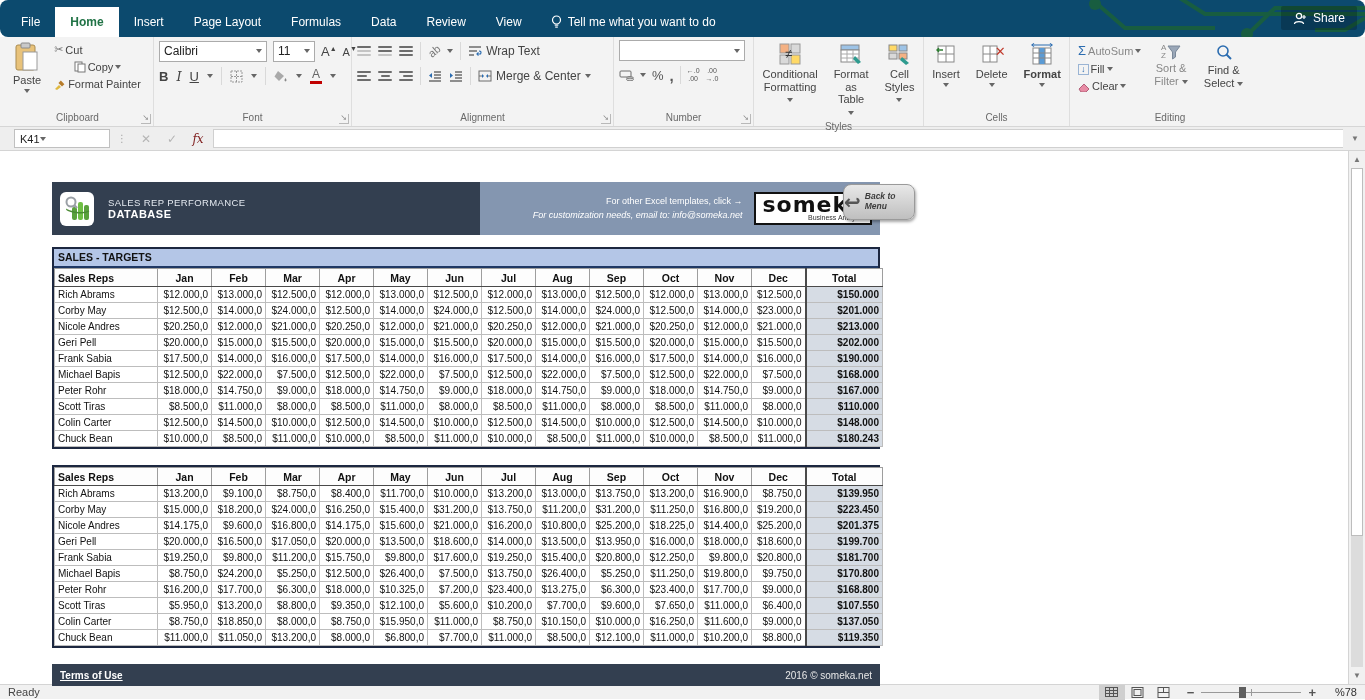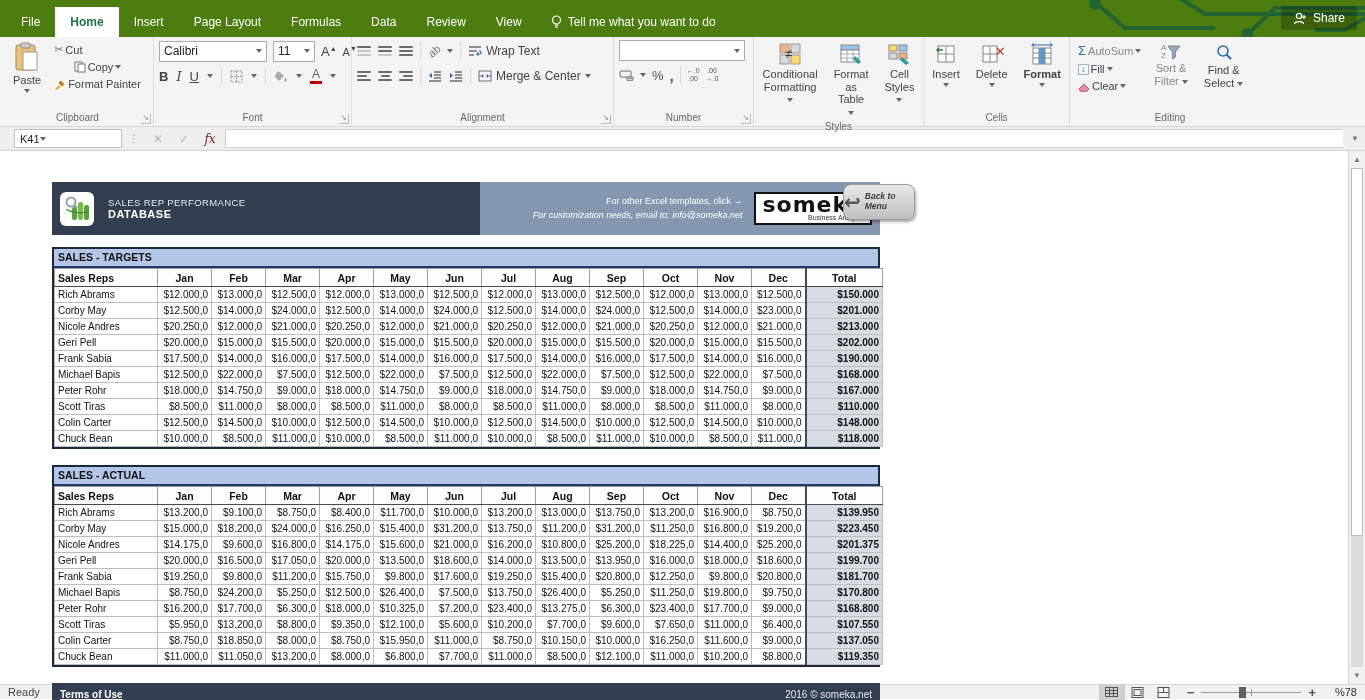--- a/index.html
+++ b/index.html
@@ -1,20 +1,20 @@
 <!DOCTYPE html>
 <html><head>
 <meta charset="utf-8">
 <style>
   * { margin:0; padding:0; box-sizing:border-box; }
   html,body { width:1365px; height:700px; overflow:hidden;
     font-family:"Liberation Sans","DejaVu Sans",sans-serif; background:#fff; }
 
   
-  .titlebar { position:relative; height:37px; background:#4d7c0f; display:flex; align-items:flex-end; overflow:hidden; }
+  .titlebar { position:relative; height:37px; background:#0c4a6e; display:flex; align-items:flex-end; overflow:hidden;border-radius:8px; }
   .deco { position:absolute; right:0; top:0; height:37px; pointer-events:none; opacity:.85; }
   .tabs { display:flex; align-items:flex-end; height:100%; padding-left:6px; position:relative; z-index:2; }
   .tab { color:#fff; font-size:12px; padding:0 15px; height:30px; display:flex; align-items:center; cursor:default; }
   .tab.active { background:#fff; color:#217346; font-weight:bold; }
   .tellme { display:flex; align-items:center; gap:6px; color:#fff; font-size:12px; padding:0 14px; height:30px; position:relative; z-index:2;}
   .share-btn { position:absolute; right:8px; top:6px; z-index:3; background:rgba(0,0,0,0.22); color:#fff; font-size:12px;
     display:flex; align-items:center; gap:6px; padding:5px 12px; border-radius:2px; }
 
   
   .ribbon { height:90px; background:#f3f3f3; border-bottom:1px solid #d6d6d6; display:flex; align-items:stretch; padding:0 2px; }
@@ -39,21 +39,21 @@
   .al.right i { align-self:flex-end; } .al.right i:nth-child(2){ width:10px;} .al.right i:nth-child(1),.al.right i:nth-child(3){ width:14px;}
   .al.top i:nth-child(3), .al.mid i:nth-child(3){ opacity:.35; } .al.top i:nth-child(2){ opacity:.35;}
   .al i{ width:14px; }
 
   .fontletter { font-size:13px; color:#444; }
   .colorbar { display:block; height:3px; margin-top:1px; }
   .tinytxt { font-size:7px; color:#555; line-height:1.1; white-space:pre-line; text-align:center; }
 
   
   .fbar { height:24px; background:#eeeeee; border-bottom:1px solid #d4d4d4; display:flex; align-items:center; padding:2px 2px 2px 14px; gap:4px; }
-  .namebox { width:108px; height:19px; background:#fff; border:1px solid #c0c0c0; font-size:11px; color:#222; display:flex; align-items:center; justify-content:flex-start; padding:0 5px; }
+  .namebox { width:96px; height:19px; background:#fff; border:1px solid #c0c0c0; font-size:11px; color:#222; display:flex; align-items:center; justify-content:flex-start; padding:0 5px; }
   .fdots { color:#a9a9a9; font-size:10px; letter-spacing:1px; margin:0 3px; }
   .fbtn { color:#b5b5b5; font-size:12px; width:22px; text-align:center; }
   .fx { color:#7f1d1d; font-family:"DejaVu Serif",serif; font-style:italic; font-size:12px; }
   .finput { flex:1; height:19px; background:#fff; border:1px solid #d0d0d0; border-right:none; font-size:11px; padding:0 4px; outline:none; }
   .fexp { width:16px; color:#777; font-size:8px; text-align:center; }
 
   
   .sheet { position:relative; height:533px; background:#fff; }
   .content { position:absolute; left:52px; top:31px; width:828px; }
 
@@ -682,28 +682,27 @@
               <td class="num">$11.000,0</td>
               <td class="num">$10.000,0</td>
               <td class="num">$8.500,0</td>
               <td class="num">$11.000,0</td>
               <td class="num">$10.000,0</td>
               <td class="num">$8.500,0</td>
               <td class="num">$11.000,0</td>
               <td class="num">$10.000,0</td>
               <td class="num">$8.500,0</td>
               <td class="num">$11.000,0</td>
-              <td class="total num">$118.000</td>
+              <td class="total num">$180.243</td>
             </tr>
           </tbody>
         </table>
     </div>
 
     <div class="table-block" style="margin-top:16px;">
-      <div class="ttitle">SALES - ACTUAL</div>
       <table class="grid">
           <colgroup>
             <col style="width: 103px;">
             <col style="width: 54px;">
             <col style="width: 54px;">
             <col style="width: 54px;">
             <col style="width: 54px;">
             <col style="width: 54px;">
             <col style="width: 54px;">
             <col style="width: 54px;">

